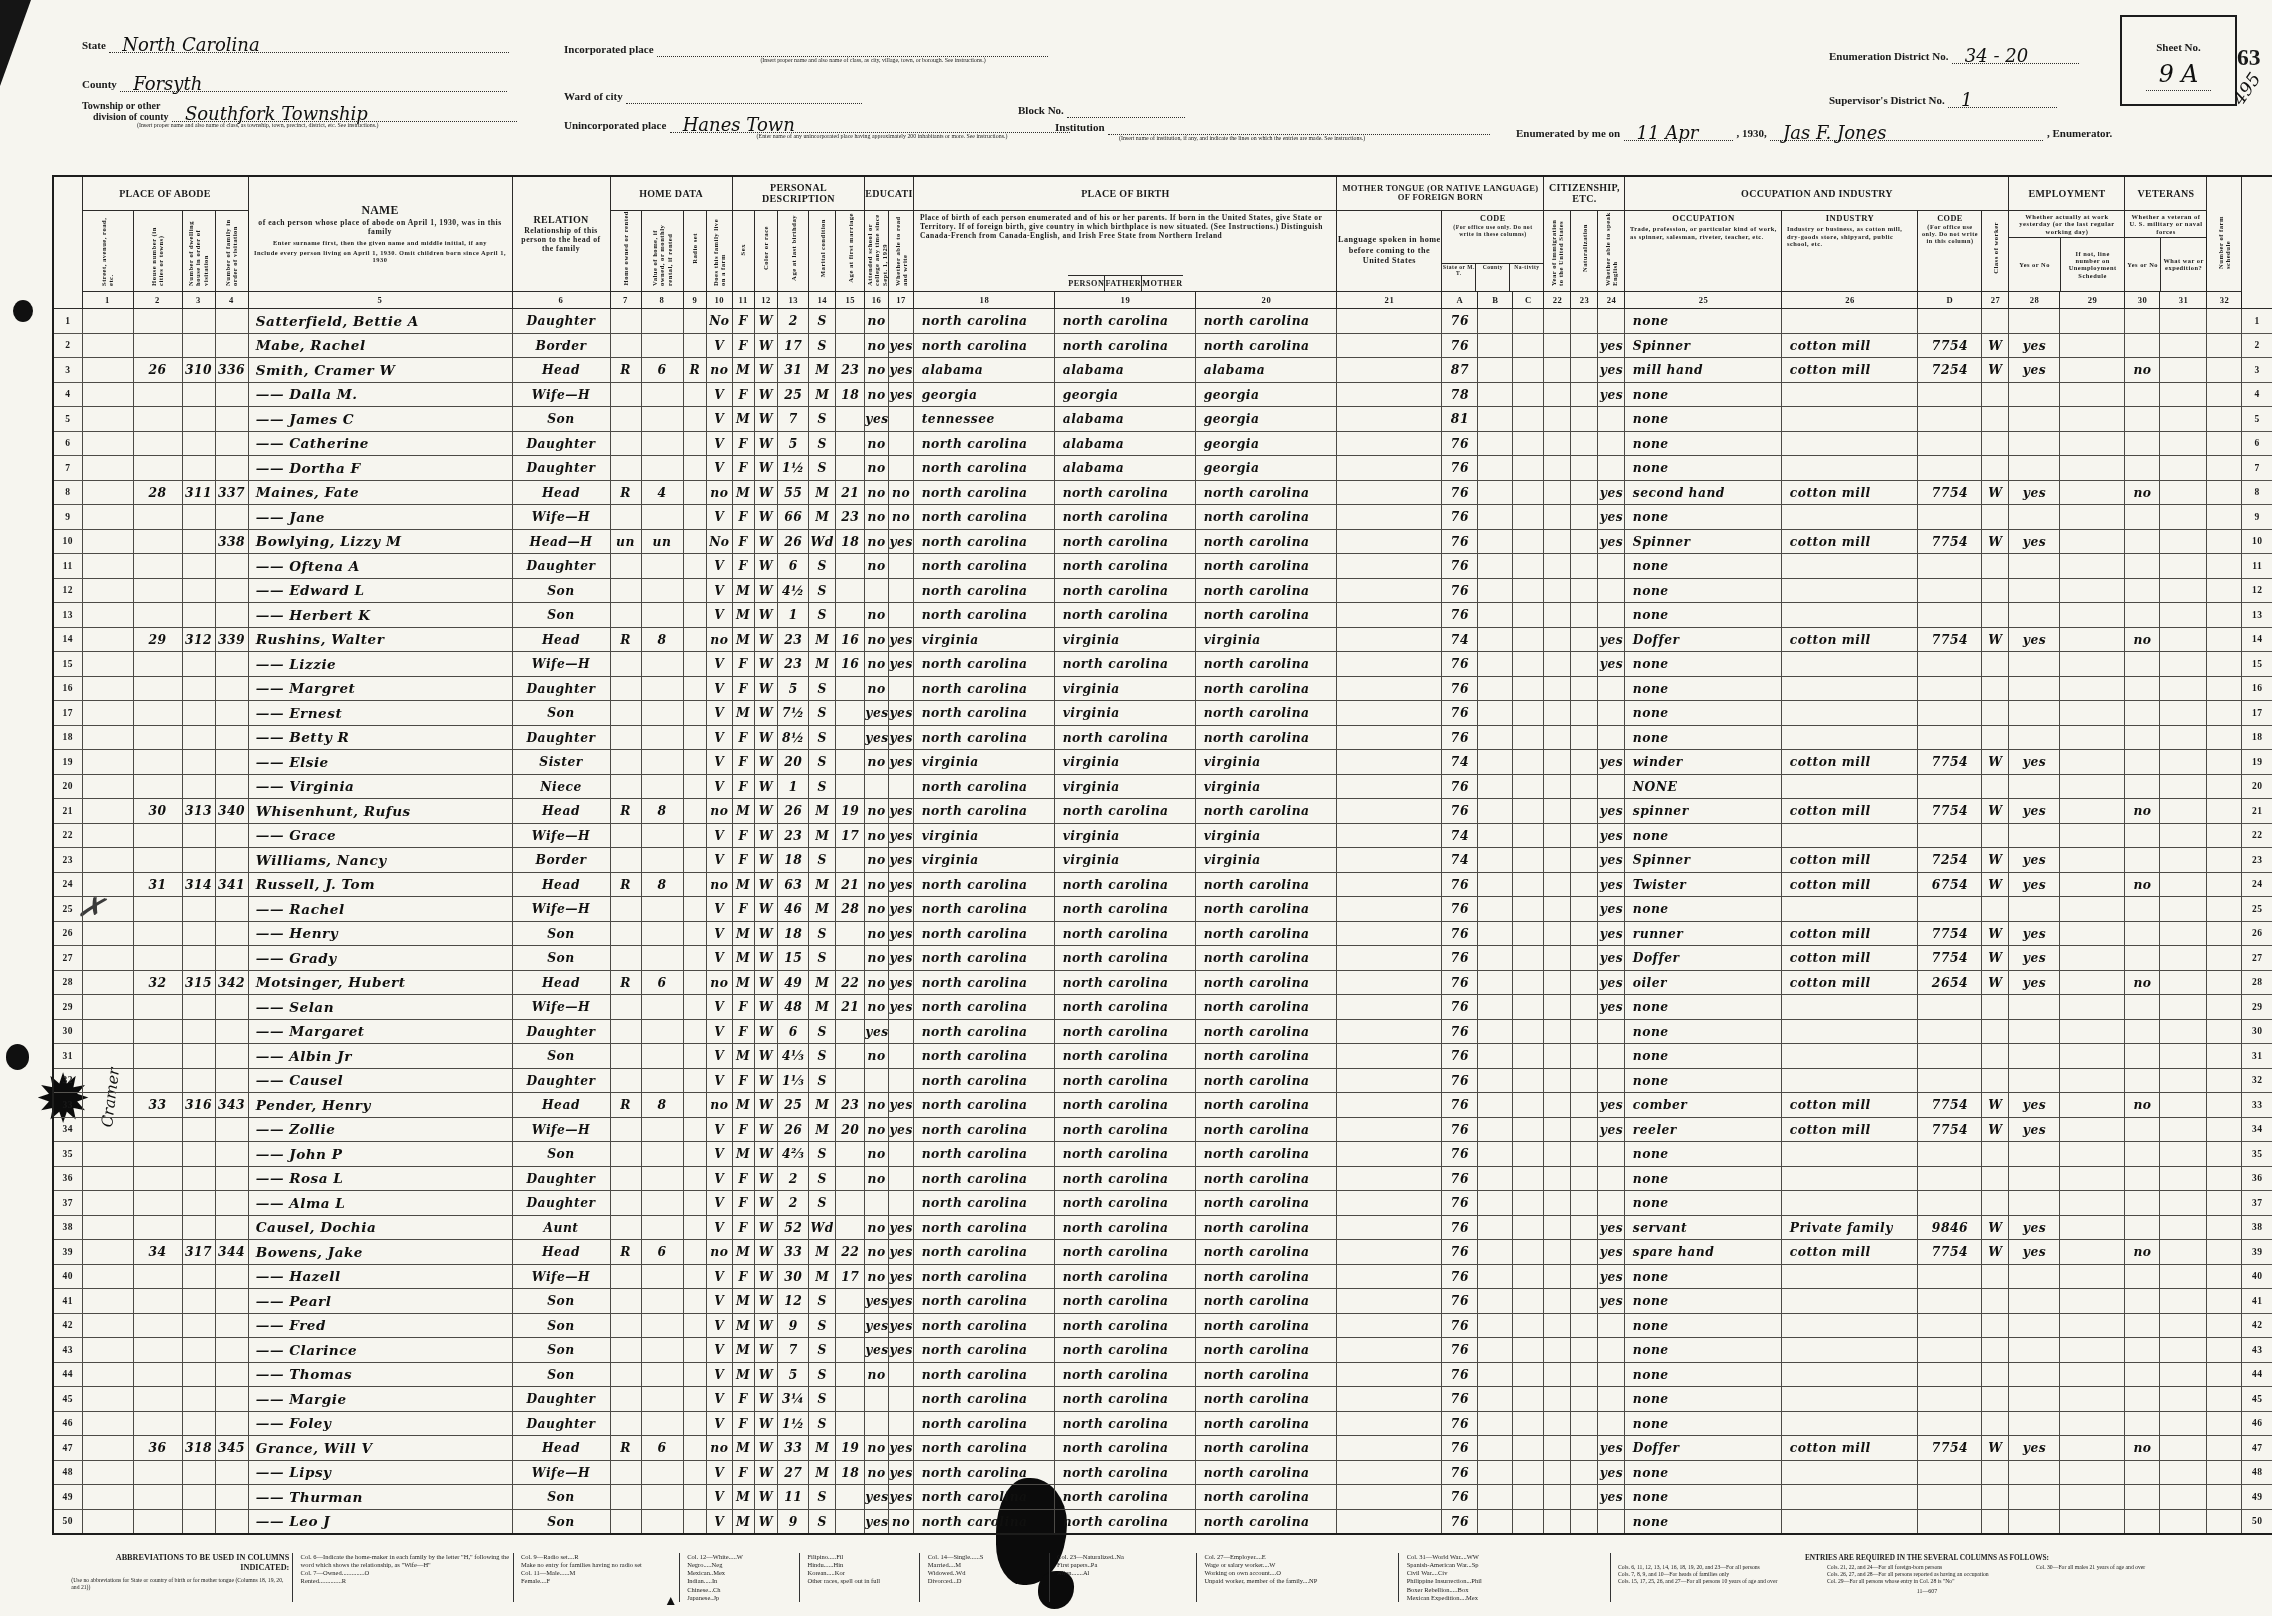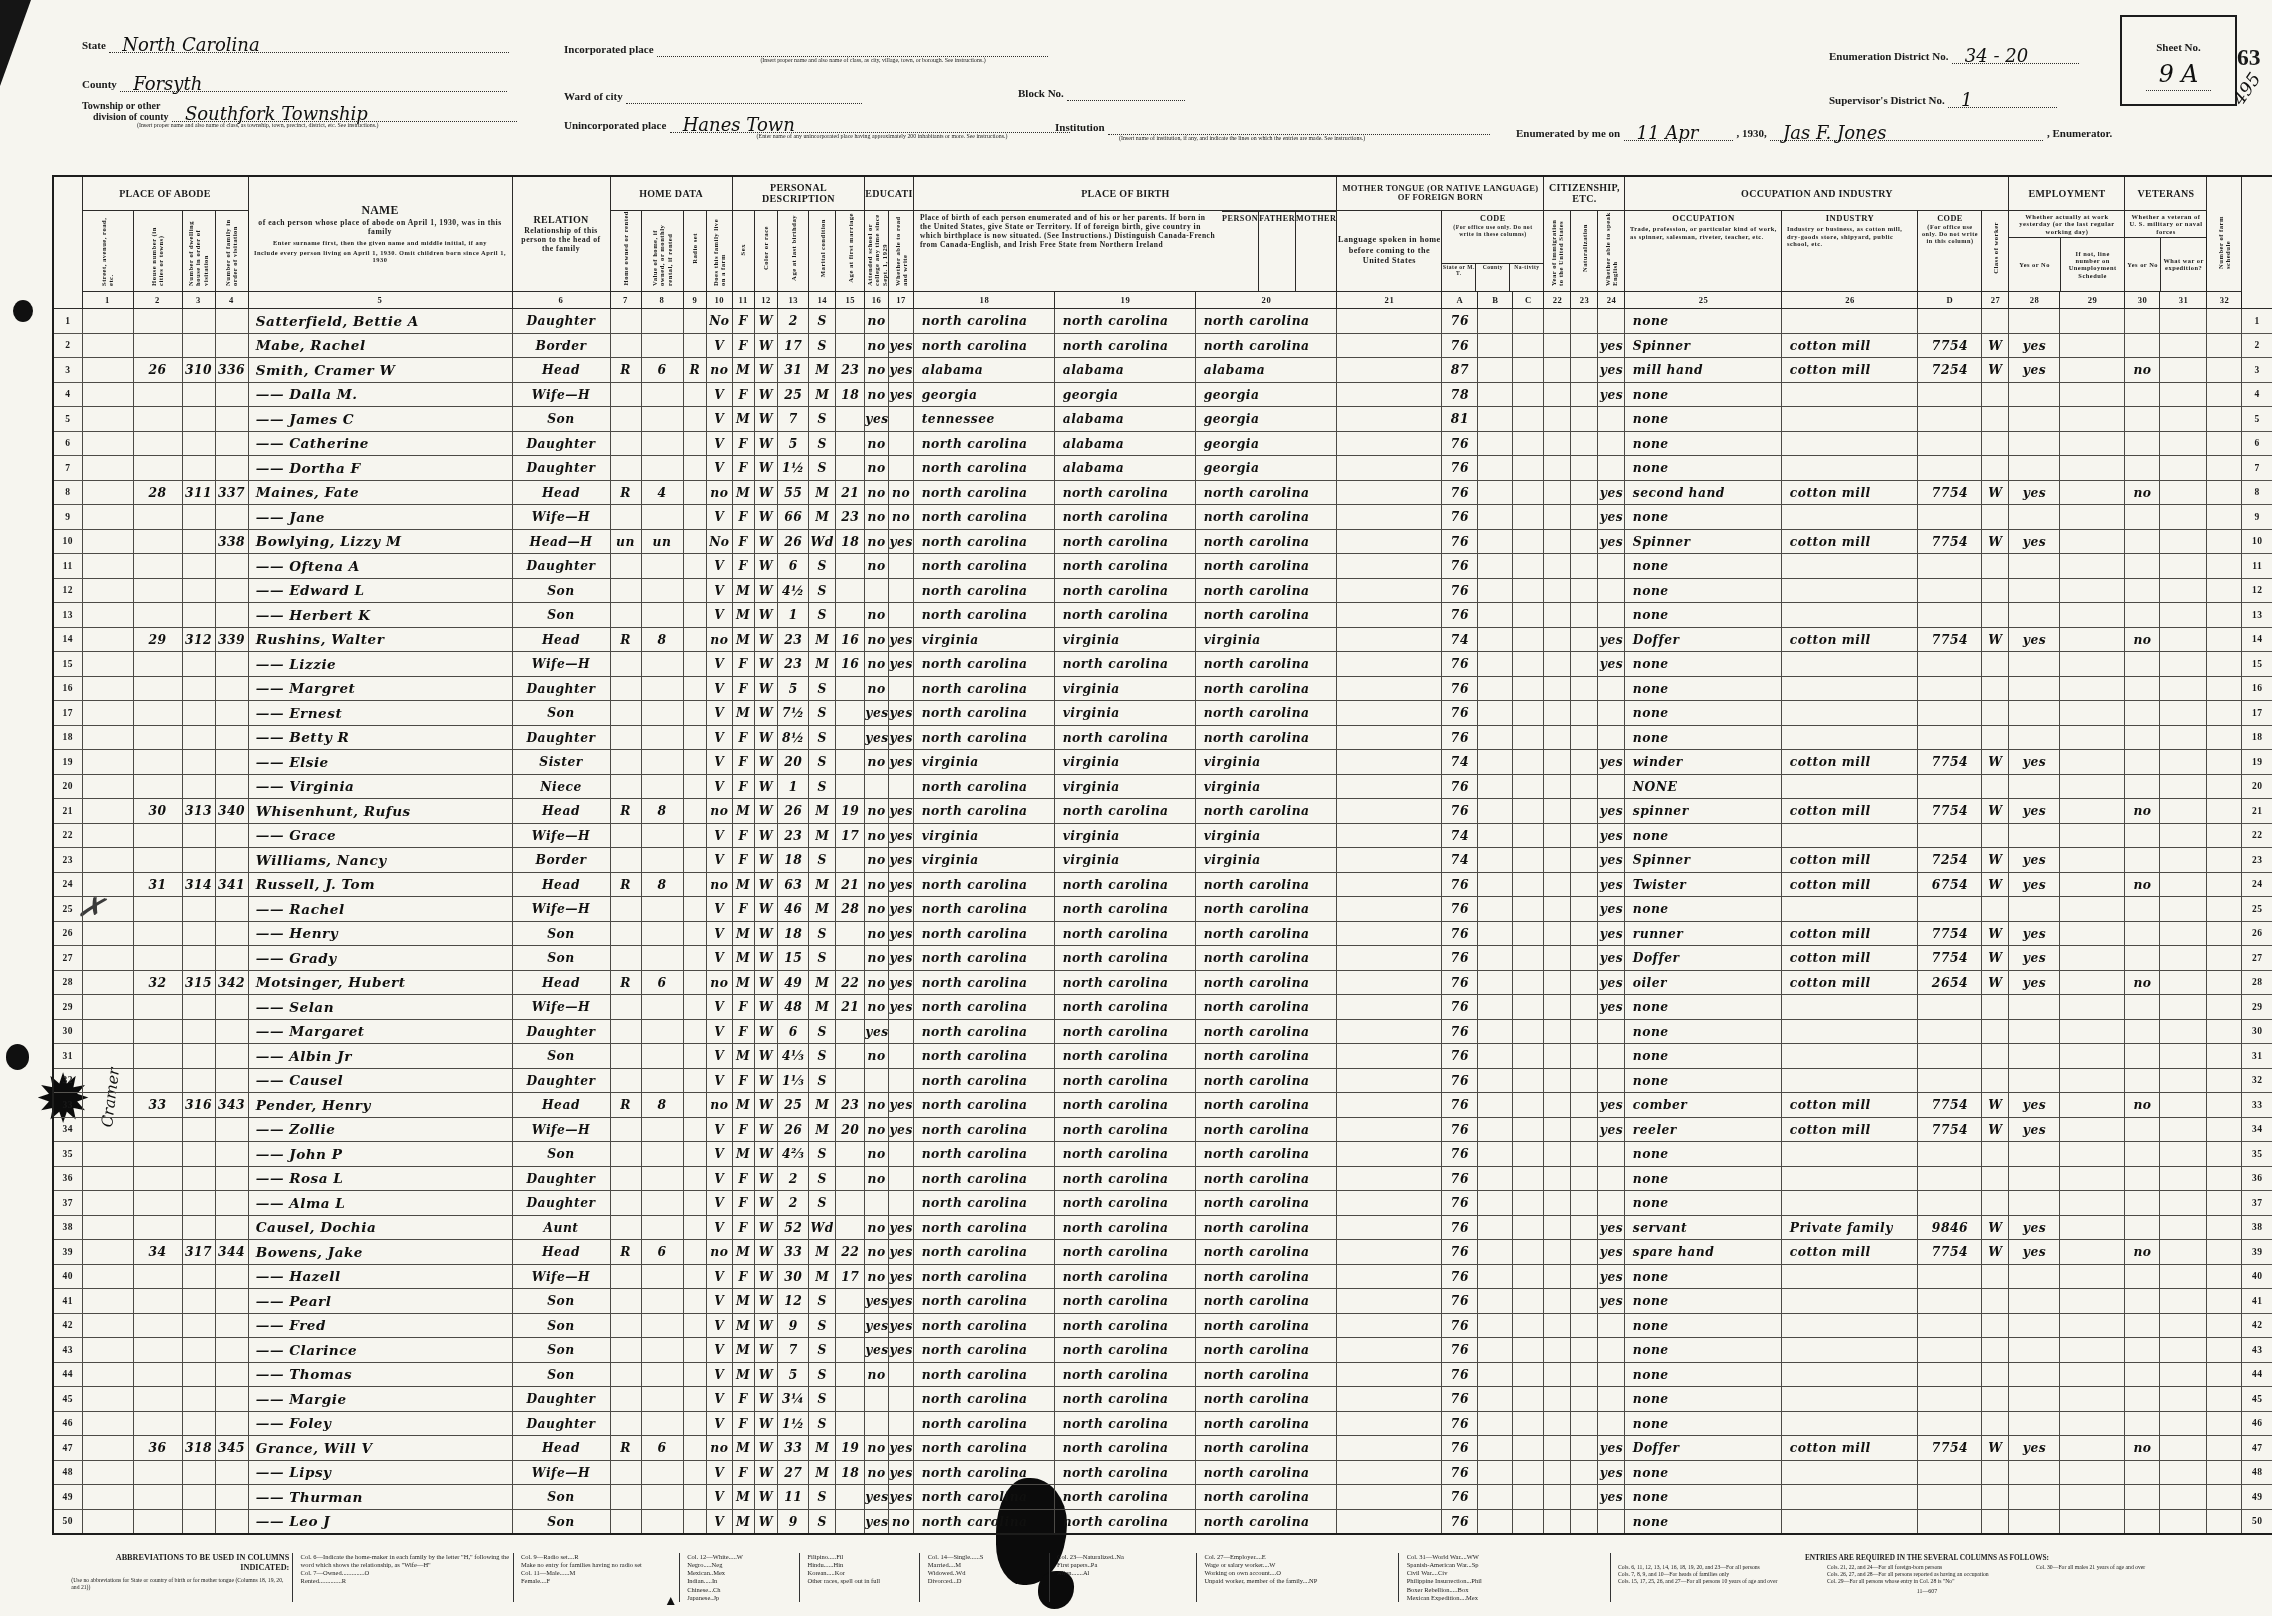--- a/index.html
+++ b/index.html
@@ -32,21 +32,21 @@
   .g-row th{height:33px;}
   .l-row th{height:80px;vertical-align:middle;}
   .n-row th{height:16.4px;font-size:8.6px;font-weight:bold;}
   .gt{font-size:10px;font-weight:bold;letter-spacing:0.3px;line-height:1.1;}
   .gt.sm{font-size:8.6px;}
   .name-h .gt{font-size:11.8px;}
   .nd1{font-size:7.7px;font-weight:bold;line-height:1.15;margin:1.8px 3.6px 0;}
   .nd2{font-size:6.4px;line-height:1.1;margin:2.7px 4.5px 0;}
   .vlabel{writing-mode:vertical-rl;transform:rotate(180deg);font-size:6.6px;line-height:1.12;
           max-height:75px;display:inline-block;text-align:left;}
-  .bp-wrap{display:flex;height:80px;}
+  .bp-wrap{display:flex;flex-direction:column;height:80px;align-items:center;}
   .bp-desc{flex:1;font-size:7.5px;text-align:left;padding:1.8px 5.5px;line-height:1.2;font-weight:bold;}
   .bp-sub{display:flex;border-top:0.9px solid #2c2b29;}
   .bp-sub span{flex:1;border-left:0.9px solid #2c2b29;font-weight:bold;font-size:8.2px;padding:2.7px 0;}
   .bp-sub span:first-child{border-left:none;}
   .langcell{font-size:8.2px;font-weight:bold;line-height:1.25;padding:1.8px;}
   .codewrap{display:flex;flex-direction:column;height:80px;}
   .codewrap .ct{font-weight:bold;font-size:8.2px;margin-top:3.6px;}
   .codewrap .cn{font-size:5.7px;line-height:1.1;padding:0.9px 2.7px;flex:1;}
   .codestrip{display:flex;border-top:0.9px solid #2c2b29;}
   .codestrip span{flex:1;border-left:0.9px solid #2c2b29;font-size:5.5px;line-height:1.05;padding:1.8px 0;min-height:23.6px;}
@@ -133,21 +133,21 @@
     <span class="fill" style="width:391px;">
       <span class="hw"></span>
     </span>
     <div class="note ctr" style="margin-left:109px;width:400px;">(Insert proper name and also name of class, as city, village, town, or borough.   See instructions.)</div>
   </div>
 
   <div class="abs" style="left:564px;top:87px;">
     <span class="lbl">Ward of city</span>
     <span class="fill" style="width:236px;"></span>
   </div>
-  <div class="abs" style="left:1018px;top:84px;">
+  <div class="abs" style="left:1018px;top:101px;">
     <span class="lbl">Block No.</span>
     <span class="fill" style="width:118px;"></span>
   </div>
 
   <div class="abs" style="left:564px;top:116px;">
     <span class="lbl">Unincorporated place</span>
     <span class="fill" style="width:400px;">
       <span class="hw">Hanes Town</span>
     </span>
     <div class="note ctr" style="margin-left:118px;width:400px;">(Enter name of any unincorporated place having approximately 200 inhabitants or more.   See instructions.)</div>

